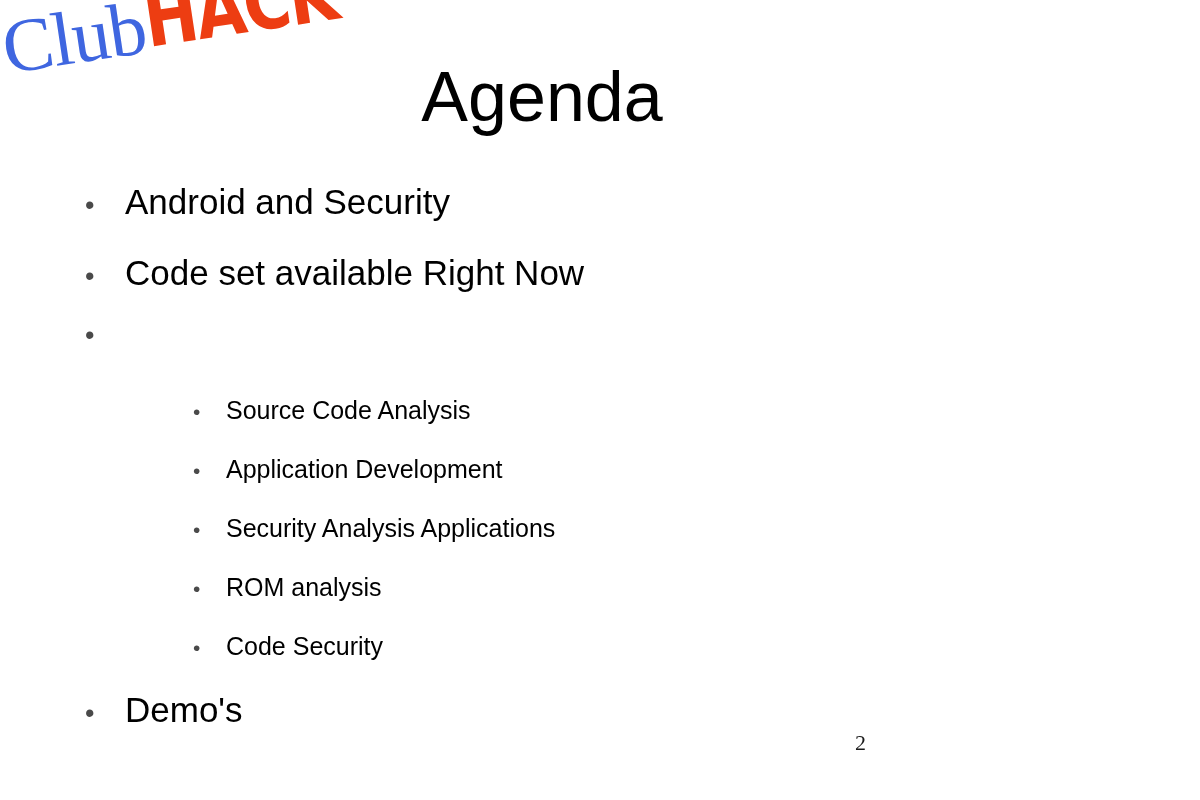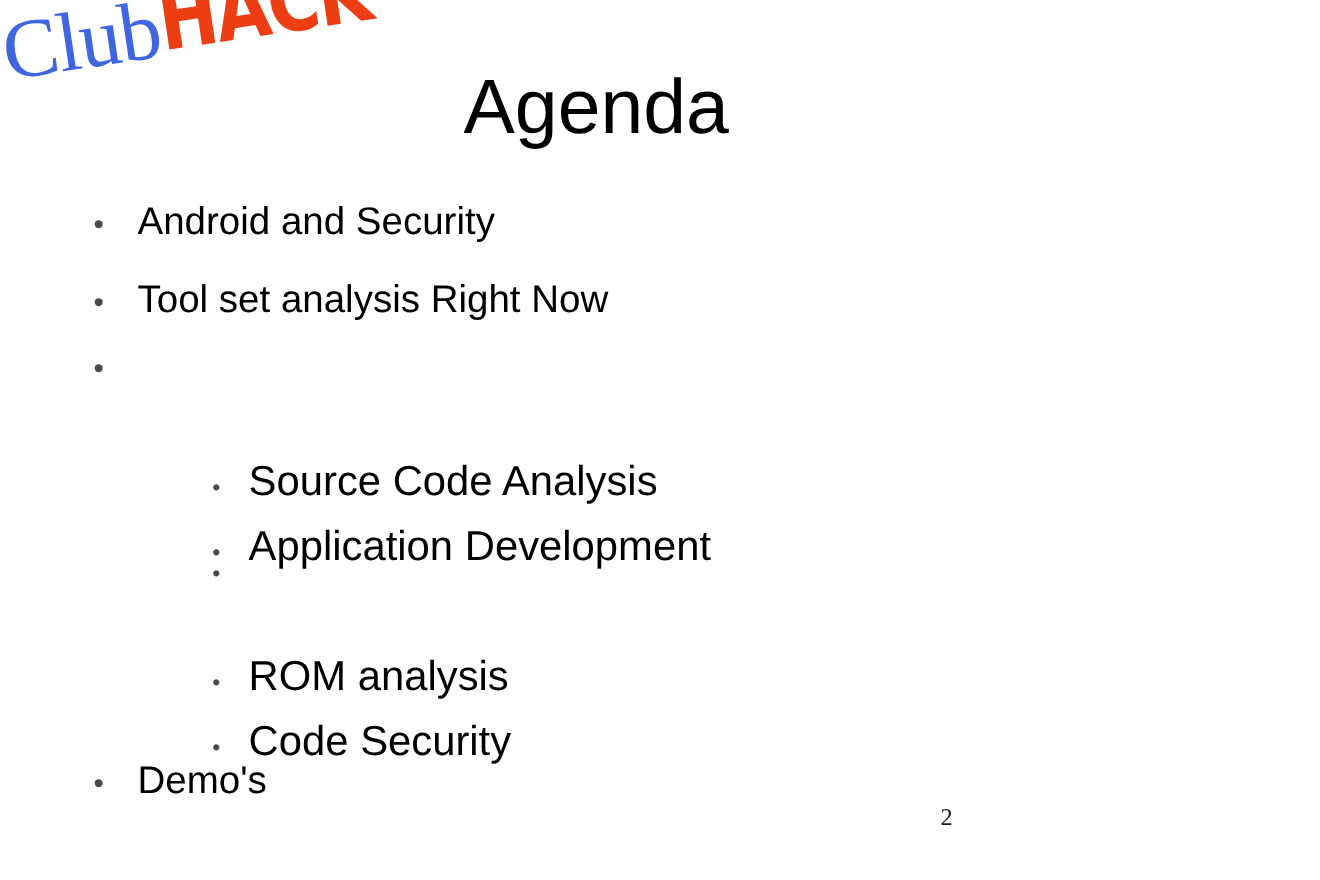--- a/index.html
+++ b/index.html
@@ -118,23 +118,22 @@
 
   .lvl2 {
     padding-left: 193px;
     height: 59px;
   }
   .lvl2 .dot {
     font-size: 21px;
     width: 33px;
   }
   .lvl2 .txt {
-    font-size: 38px;
+    font-size: 25px;
     line-height: 34px;
-    margin-top: 28px;
   }
 
   
   #page-number {
     position: absolute;
     left: 855px;
     top: 730px;
     font-family: "Liberation Serif", "DejaVu Serif", serif;
     font-size: 22px;
     color: #1a1a1a;
@@ -153,39 +152,40 @@
 
   <div id="body-list">
 
     <div class="li lvl1">
       <span class="dot">•</span>
       <span class="txt">Android and Security</span>
     </div>
 
     <div class="li lvl1">
       <span class="dot">•</span>
-      <span class="txt">Tool set analysis Right Now</span>
+      <span class="txt">Code set available Right Now</span>
     </div>
 
     <div class="li lvl1">
       <span class="dot">•</span>
     </div>
 
     <div class="li lvl2">
       <span class="dot">•</span>
       <span class="txt">Source Code Analysis</span>
     </div>
 
     <div class="li lvl2">
       <span class="dot">•</span>
       <span class="txt">Application Development</span>
     </div>
 
     <div class="li lvl2">
       <span class="dot">•</span>
+      <span class="txt">Security Analysis Applications</span>
     </div>
 
     <div class="li lvl2">
       <span class="dot">•</span>
       <span class="txt">ROM analysis</span>
     </div>
 
     <div class="li lvl2">
       <span class="dot">•</span>
       <span class="txt">Code Security</span>

